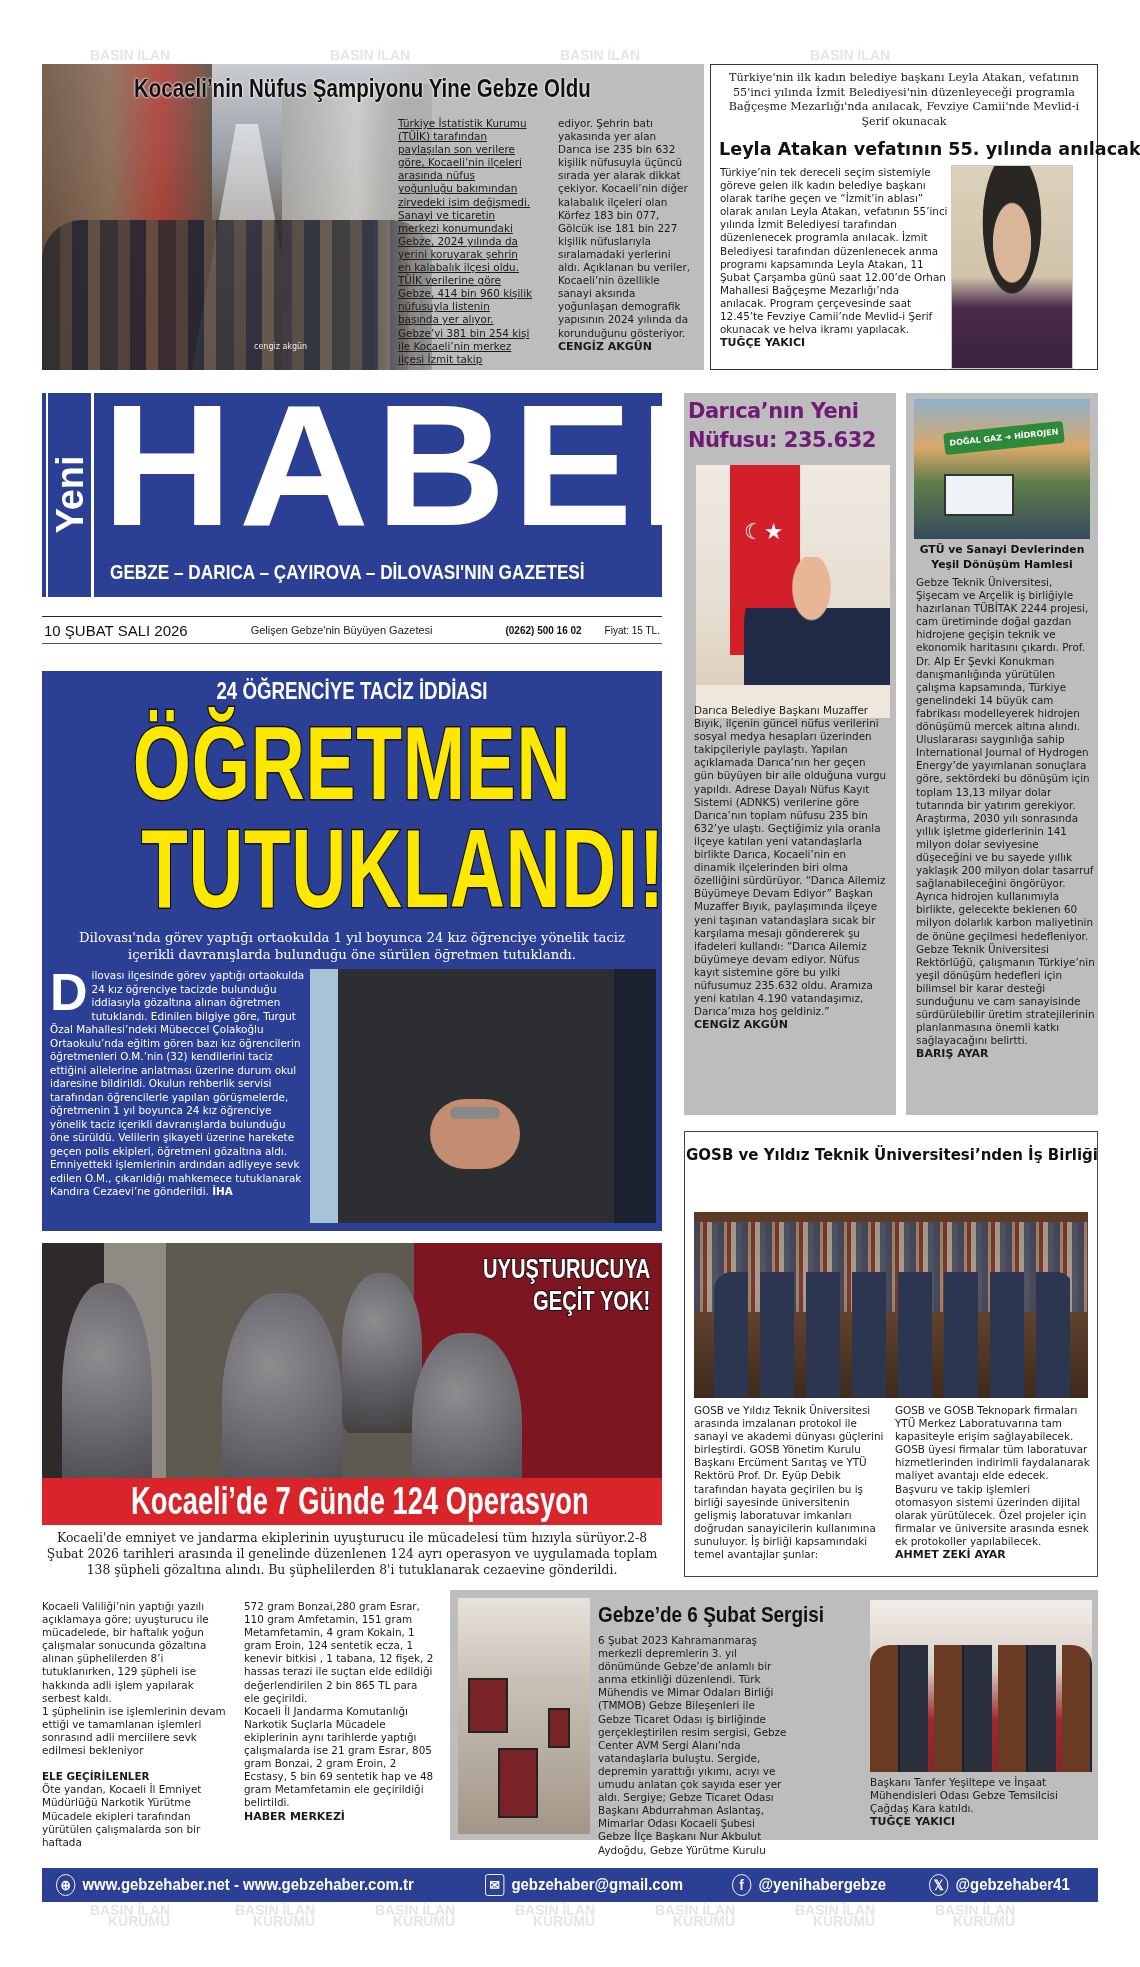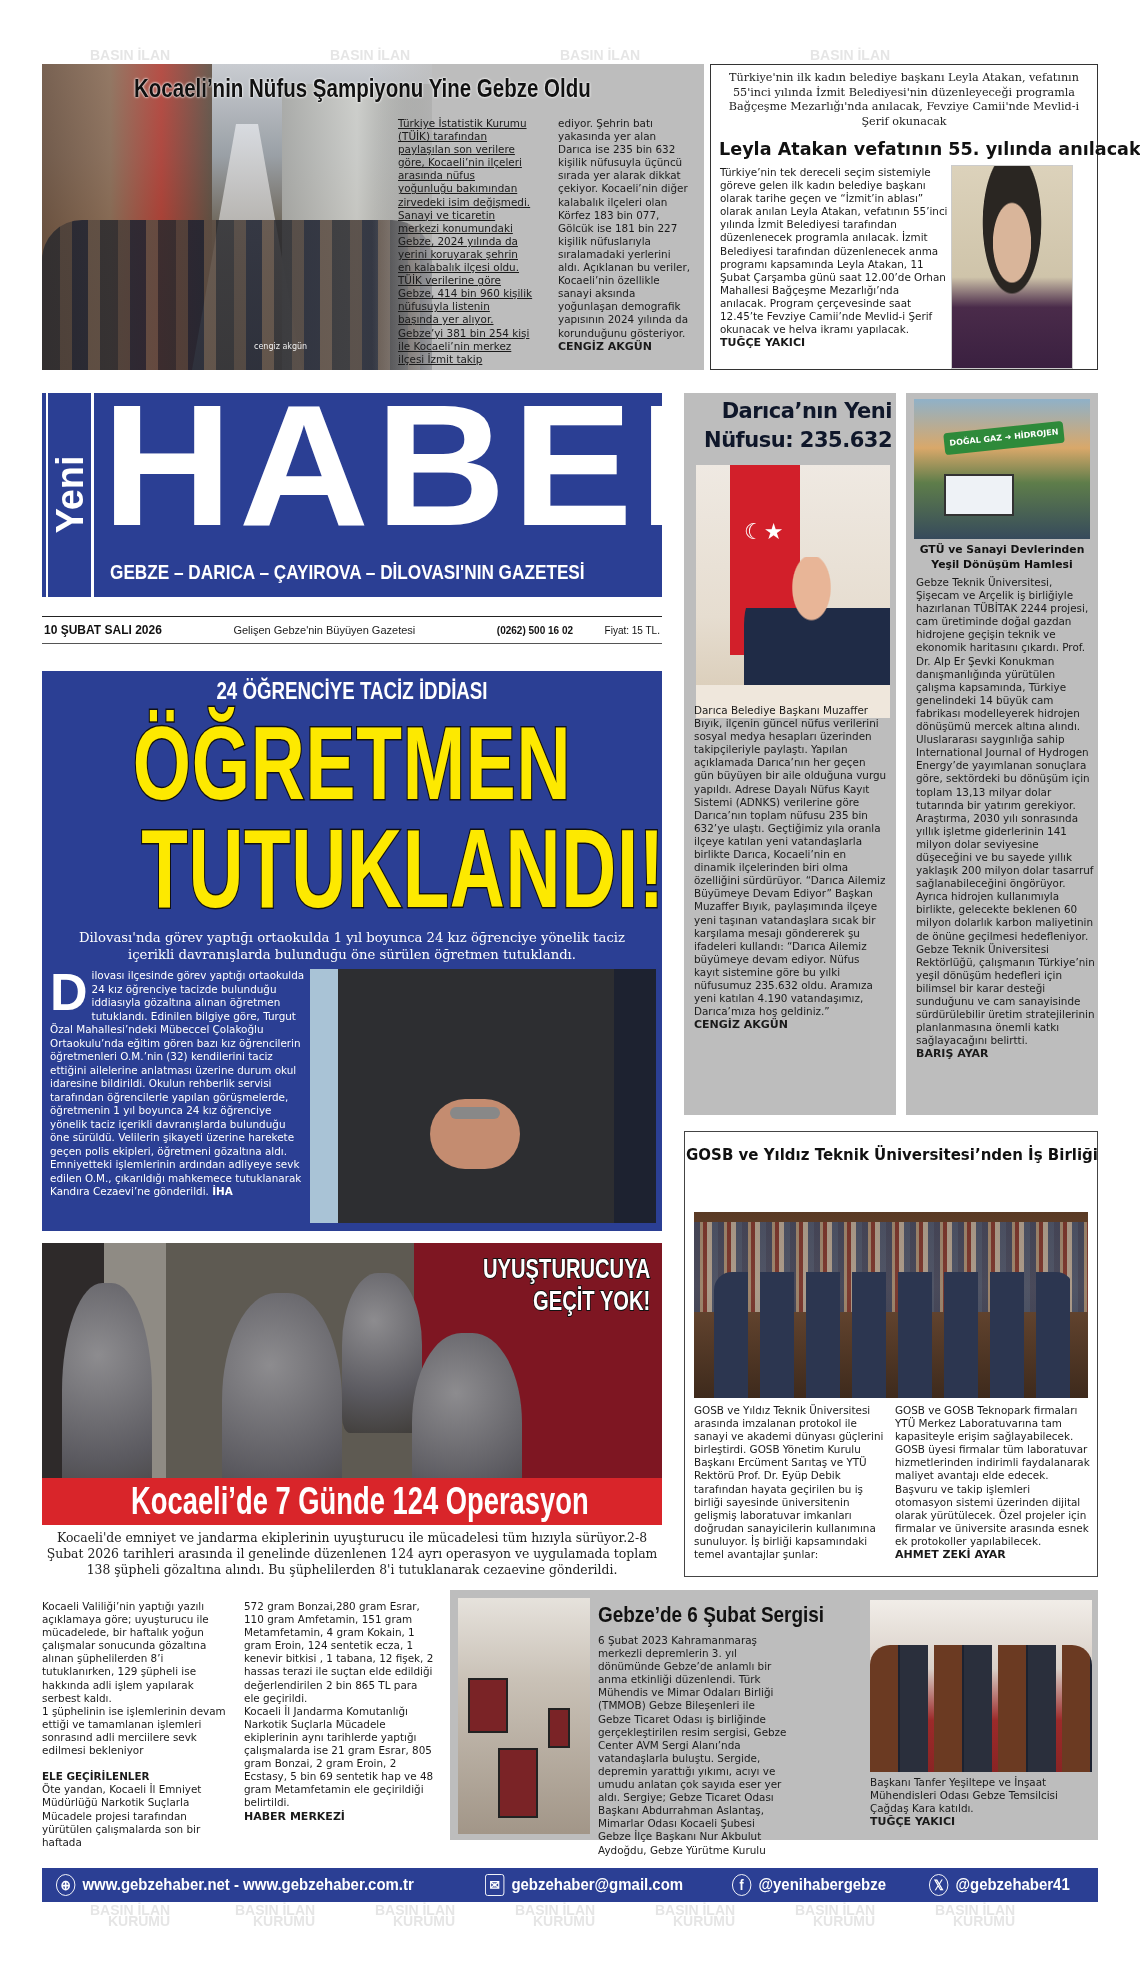--- a/index.html
+++ b/index.html
@@ -32,21 +32,21 @@
 
   
   #masthead { left: 42px; top: 393px; width: 620px; height: 204px; background: #2b3f94; }
   #masthead .side { position:absolute; left:0; top:0; width:52px; height:204px; border-right: 3px solid #fff; }
   #masthead .side:before { content:""; position:absolute; left:4px; top:0; width:2px; height:204px; background:#fff; }
   #masthead .yeni { position:absolute; left:-42px; top:80px; width:140px; text-align:center; color:#fff; font-size:38px; font-weight:bold; transform: rotate(-90deg); font-family:"Liberation Sans",sans-serif; }
   #masthead .haber { position:absolute; left:60px; top:-14px; font-size:172px; font-weight:bold; color:#fff; letter-spacing:6px; font-family:"Liberation Sans",sans-serif; transform: scaleX(1.05); transform-origin:left; line-height:172px; }
   #masthead .tagline { position:absolute; left:68px; top:168px; font-size:20px; font-weight:bold; color:#fff; white-space:nowrap; transform: scaleX(0.86); transform-origin:left; font-family:"Liberation Sans",sans-serif; }
 
   #dateline { left: 42px; top: 616px; width: 620px; height: 28px; border-top: 1.5px solid #222; border-bottom: 1px solid #555; display:flex; align-items:center; justify-content: space-between; padding: 0 2px; }
-  #dateline .date { font-weight:bold; font-size:12px; font-family:"Liberation Sans",sans-serif; }
+  #dateline .date { font-weight:normal; font-size:15px; font-family:"Liberation Sans",sans-serif; }
   #dateline .slogan { font-size:11px; font-family:"Liberation Sans",sans-serif; color:#222; margin-left:40px; }
   #dateline .phone { font-size:10px; font-weight:bold; font-family:"Liberation Sans",sans-serif; margin-left:50px; }
   #dateline .price { font-size:10px; font-family:"Liberation Sans",sans-serif; }
 
   
   #lead { left: 42px; top: 671px; width: 620px; height: 560px; background: #2b3f94; }
   #lead .kicker { position:absolute; left:0; width:620px; top:6px; text-align:center; color:#fff; font-weight:bold; font-size:24px; font-family:"Liberation Sans",sans-serif; transform: scaleX(0.78); }
   #lead .hl { position:absolute; left:0; width:620px; text-align:center; color:#fde900; font-weight:bold; font-family:"Liberation Sans",sans-serif; -webkit-text-stroke: 3px #111; paint-order: stroke fill; letter-spacing: 1px; }
   #lead .hl1 { top: 40px; font-size:104px; line-height:104px; transform: scaleX(0.72); }
   #lead .hl2 { top: 142px; font-size:112px; line-height:112px; transform: scaleX(0.68); }
@@ -62,21 +62,21 @@
   #ops-photo .soldier { position:absolute; border-radius: 45% 45% 10% 10%; background: radial-gradient(circle at 40% 30%, #8d8c8f, #5b5a60 60%, #3f3c38); }
   #ops-photo .kick { position:absolute; right:12px; top:10px; text-align:right; color:#fff; font-weight:bold; font-family:"Liberation Sans",sans-serif; font-size:28px; line-height:32px; -webkit-text-stroke: 2px #111; paint-order: stroke fill; transform: scaleX(0.72); transform-origin:right; }
   #ops-banner { left: 42px; top: 1478px; width: 620px; height: 47px; background: #d9252a; color:#fff; text-align:center; }
   #ops-banner span { display:inline-block; font-size:38px; line-height:47px; font-weight:bold; font-family:"Liberation Sans",sans-serif; transform: scaleX(0.72); white-space:nowrap; }
   #ops-deck { left: 42px; top: 1530px; width: 620px; text-align:center; font-size:12.4px; line-height:16px; color:#222; }
   #ops-col1 { left: 42px; top: 1600px; width: 190px; }
   #ops-col2 { left: 244px; top: 1600px; width: 190px; }
 
   
   #darica { left: 684px; top: 393px; width: 212px; height: 722px; background: #bdbdbd; }
-  #darica h3 { position:absolute; left:4px; top:4px; width:204px; text-align:right; font-size:21px; line-height:29px; font-weight:bold; color:#0f172a; font-family:"DejaVu Sans",sans-serif; letter-spacing:-0.5px; }
+  #darica h3 { position:absolute; left:4px; top:4px; width:204px; text-align:left; font-size:21px; line-height:29px; font-weight:bold; color:#701a75; font-family:"DejaVu Sans",sans-serif; letter-spacing:-0.5px; }
   #darica .photo { position:absolute; left:12px; top:72px; width:194px; height:253px; background: linear-gradient(180deg,#efe9e2 0%, #e6ddd0 60%, #d7c9b3 100%); overflow:hidden; }
   #darica .flag { position:absolute; left:34px; top:0; width:70px; height:190px; background:#d21f2a; border-radius: 0 0 10px 0; }
   #darica .flag:after { content:"☾★"; position:absolute; left:14px; top:54px; color:#fff; font-size:22px; }
   #darica .man { position:absolute; left:48px; top:92px; width:150px; height:170px; background: radial-gradient(ellipse at 45% 18%, #e8b597 0 16%, transparent 17%), linear-gradient(180deg, transparent 30%, #1f2b46 30%); border-radius: 40% 40% 0 0; }
   #darica .desk { position:absolute; left:0; top:220px; width:194px; height:33px; background:#efe7dc; }
   #darica .text { position:absolute; left:10px; top:311px; width:194px; }
 
   #gtu { left: 906px; top: 393px; width: 192px; height: 722px; background: #bdbdbd; }
   #gtu .photo { position:absolute; left:8px; top:6px; width:176px; height:140px; background: linear-gradient(180deg,#8fb1c8 0%, #d9a86a 35%, #5e7d4a 60%, #364a5c 100%); overflow:hidden; }
   #gtu .photo .arrow { position:absolute; left:30px; top:28px; width:120px; height:22px; background:#2e8a3a; color:#fff; font-size:8px; font-weight:bold; line-height:22px; text-align:center; border-radius:4px; transform: rotate(-6deg); }
@@ -181,21 +181,21 @@
   <div class="soldier" style="left:300px;top:30px;width:80px;height:160px"></div>
   <div class="soldier" style="left:370px;top:90px;width:110px;height:200px"></div>
   <div class="kick"><span>UYUŞTURUCUYA</span><br><span>GEÇİT YOK!</span></div>
 </div>
 <div id="ops-banner" class="abs"><span>Kocaeli’de 7 Günde 124 Operasyon</span></div>
 <div id="ops-deck" class="abs serif">Kocaeli'de emniyet ve jandarma ekiplerinin uyuşturucu ile mücadelesi tüm hızıyla sürüyor.2-8 Şubat 2026 tarihleri arasında il genelinde düzenlenen 124 ayrı operasyon ve uygulamada toplam 138 şüpheli gözaltına alındı. Bu şüphelilerden 8'i tutuklanarak cezaevine gönderildi.</div>
 <div id="ops-col1" class="abs body-text">
   <span>Kocaeli Valiliği’nin yaptığı yazılı açıklamaya göre; uyuşturucu ile mücadelede, bir haftalık yoğun çalışmalar sonucunda gözaltına alınan şüphelilerden 8’i tutuklanırken, 129 şüpheli ise hakkında adli işlem yapılarak serbest kaldı.</span><br>
   <span>1 şüphelinin ise işlemlerinin devam ettiği ve tamamlanan işlemleri sonrasınd adli merciilere sevk edilmesi bekleniyor</span><br><br>
   <b>ELE GEÇİRİLENLER</b><br>
-  <span>Öte yandan, Kocaeli İl Emniyet Müdürlüğü Narkotik Suçlarla Mücadele projesi tarafından yürütülen çalışmalarda son bir haftada</span>
+  <span>Öte yandan, Kocaeli İl Emniyet Müdürlüğü Narkotik Yürütme Mücadele ekipleri tarafından yürütülen çalışmalarda son bir haftada</span>
 </div>
 <div id="ops-col2" class="abs body-text">
   <span>572 gram Bonzai,280 gram Esrar, 110 gram Amfetamin, 151 gram Metamfetamin, 4 gram Kokain, 1 gram Eroin, 124 sentetik ecza, 1 kenevir bitkisi , 1 tabana, 12 fişek, 2 hassas terazi ile suçtan elde edildiği değerlendirilen 2 bin 865 TL para ele geçirildi.</span><br>
   <span>Kocaeli İl Jandarma Komutanlığı Narkotik Suçlarla Mücadele ekiplerinin aynı tarihlerde yaptığı çalışmalarda ise 21 gram Esrar, 805 gram Bonzai, 2 gram Eroin, 2 Ecstasy, 5 bin 69 sentetik hap ve 48 gram Metamfetamin ele geçirildiği belirtildi.</span><br>
   <b class="byline">HABER MERKEZİ</b>
 </div>
 
 <div id="darica" class="abs">
   <h3>Darıca’nın Yeni Nüfusu: 235.632</h3>
   <div class="photo">

